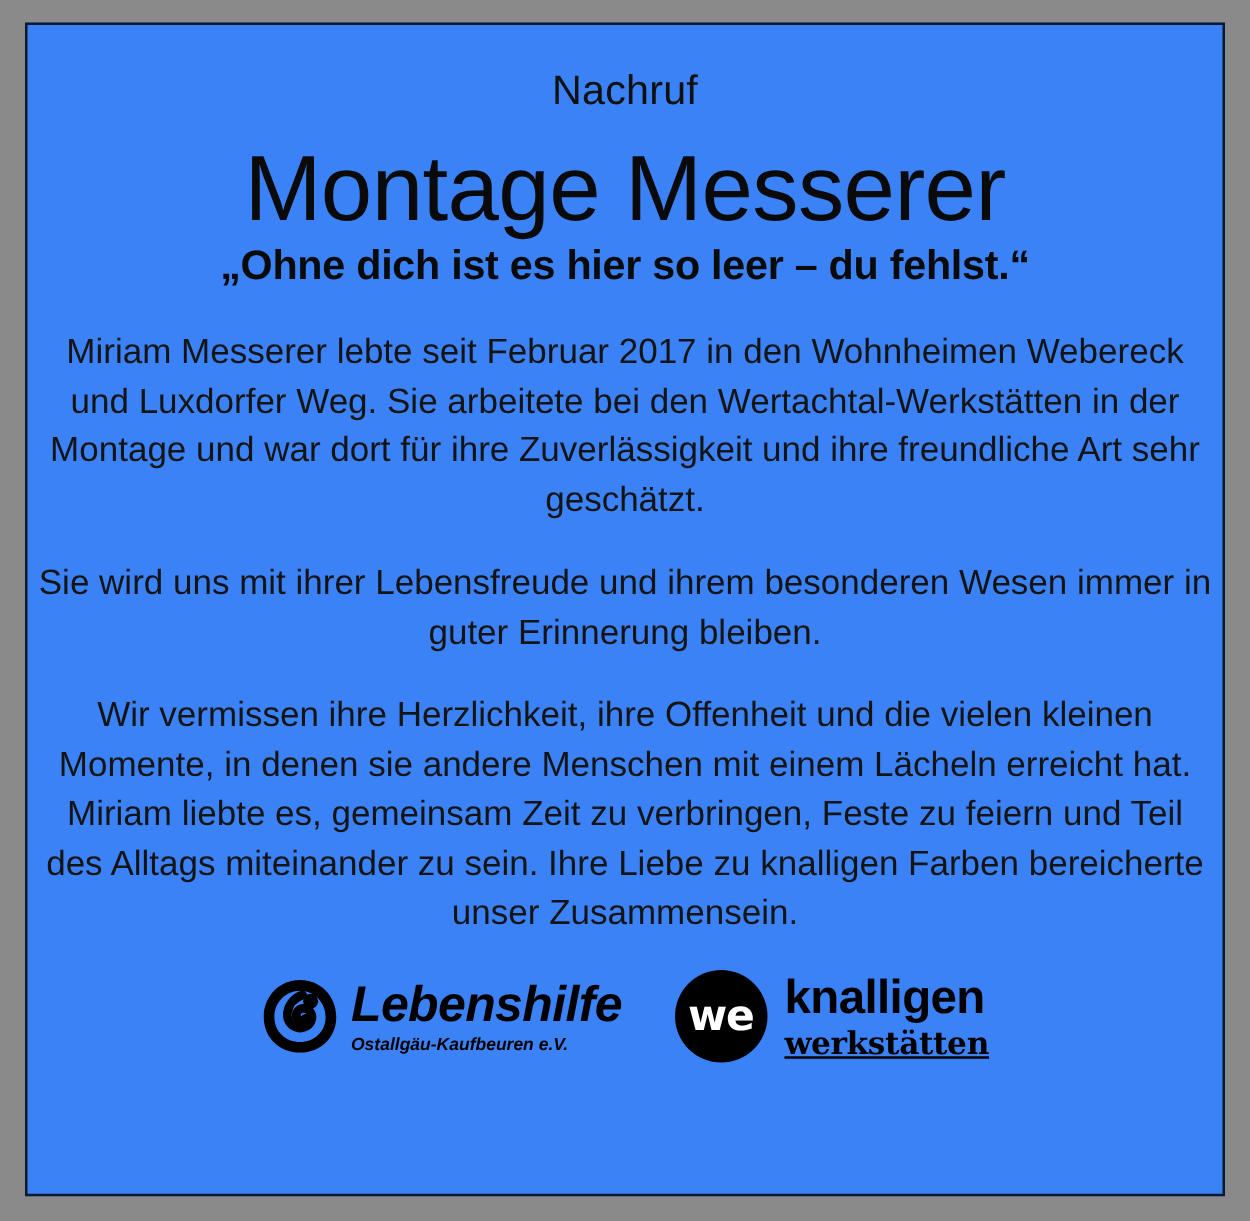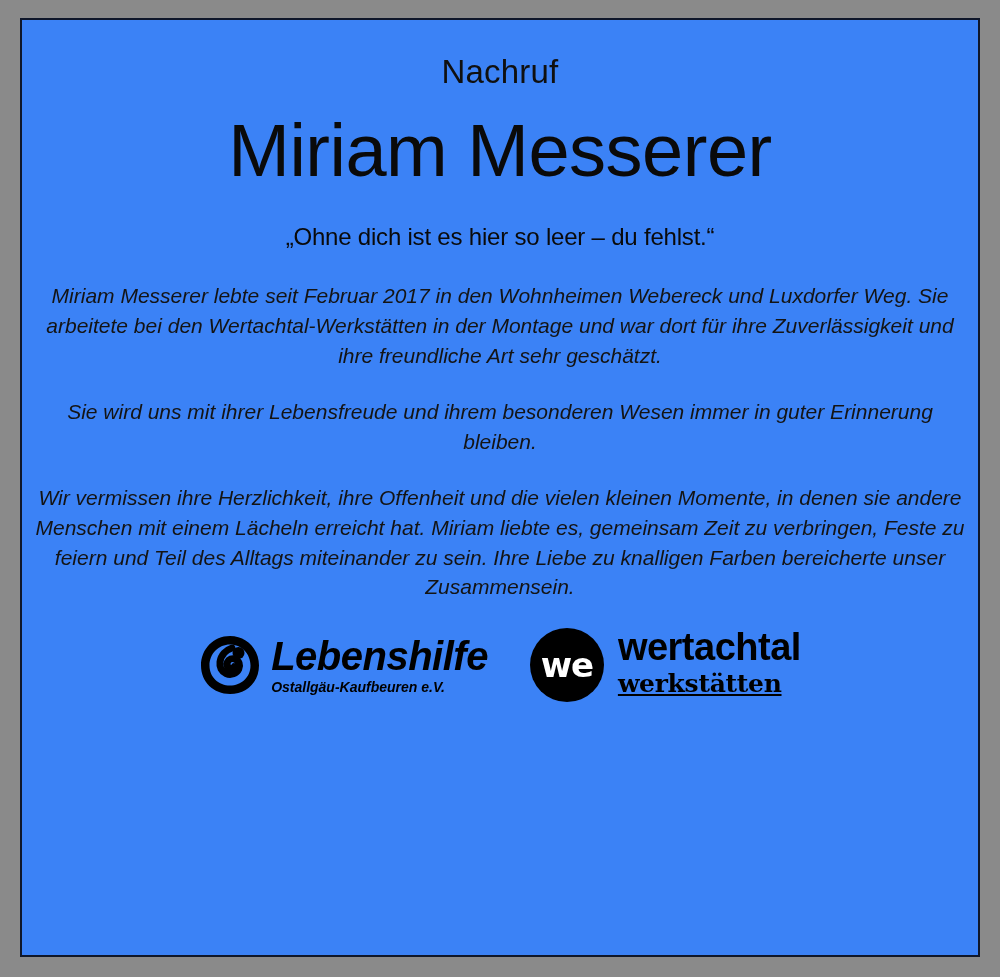--- a/index.html
+++ b/index.html
@@ -45,35 +45,33 @@
   .deceased-name {
     font-size: 74px;
     line-height: 1.15;
     font-weight: 400;
     color: #0a0a0a;
     margin-top: 18px;
     letter-spacing: -0.5px;
     white-space: nowrap;
   }
   .quote {
-    font-size: 24px;
-    font-weight: 400;
+    font-size: 33px;
+    font-weight: 700;
     color: #0a0a0a;
-    margin-top: 30px;
     letter-spacing: -0.2px;
     white-space: nowrap;
   }
   .body-text {
     width: 940px;
     text-align: center;
-    font-size: 21px;
+    font-size: 28px;
     line-height: 1.41;
     color: #141414;
     font-weight: 400;
-    font-style: italic;
   }
   .p1 { margin-top: 30px; }
   .p2 { margin-top: 27px; }
   .p3 { margin-top: 27px; }
 
   .logos {
     margin-top: 26px;
     display: flex;
     align-items: center;
     justify-content: center;
@@ -109,20 +107,21 @@
     font-size: 14px;
     font-weight: 700;
     color: #000;
     margin-top: 4px;
     letter-spacing: 0px;
   }
 
   
   .logo-wertachtal {
     display: flex;
+    align-items: center;
     gap: 14px;
   }
   .wt-mark {
     width: 74px;
     height: 74px;
     border-radius: 50%;
     background: #000;
     display: flex;
     align-items: center;
     justify-content: center;
@@ -159,21 +158,21 @@
   }
 </style>
 </head>
 <body>
 
 <div class="outer-frame">
   <div class="notice">
 
     <div class="kicker">Nachruf</div>
 
-    <div class="deceased-name">Miriam Messerer</div>
+    <div class="deceased-name">Montage Messerer</div>
 
     <div class="quote">„Ohne dich ist es hier so leer – du fehlst.“</div>
 
     <div class="body-text p1">Miriam Messerer lebte seit Februar 2017 in den Wohnheimen Webereck und Luxdorfer Weg. Sie arbeitete bei den Wertachtal-Werkstätten in der Montage und war dort für ihre Zuverlässigkeit und ihre freundliche Art sehr geschätzt.</div>
     <div class="body-text p3">Sie wird uns mit ihrer Lebensfreude und ihrem besonderen Wesen immer in guter Erinnerung bleiben.</div>
     <div class="body-text p2">Wir vermissen ihre Herzlichkeit, ihre Offenheit und die vielen kleinen Momente, in denen sie andere Menschen mit einem Lächeln erreicht hat. Miriam liebte es, gemeinsam Zeit zu verbringen, Feste zu feiern und Teil des Alltags miteinander zu sein. Ihre Liebe zu knalligen Farben bereicherte unser Zusammensein.</div>
 
     <div class="logos">
 
       <div class="logo-lebenshilfe">
@@ -192,21 +191,21 @@
           <span class="lh-name">Lebenshilfe</span>
           <span class="lh-sub">Ostallgäu-Kaufbeuren e.V.</span>
         </span>
       </div>
 
       <div class="logo-wertachtal">
         <span class="wt-mark">
           <span>we</span>
         </span>
         <span class="wt-text">
-          <span class="wt-name">wertachtal</span>
+          <span class="wt-name">knalligen</span>
           <span class="wt-sub">werkstätten</span>
         </span>
       </div>
 
     </div>
 
   </div>
 </div>
 
 </body></html>

